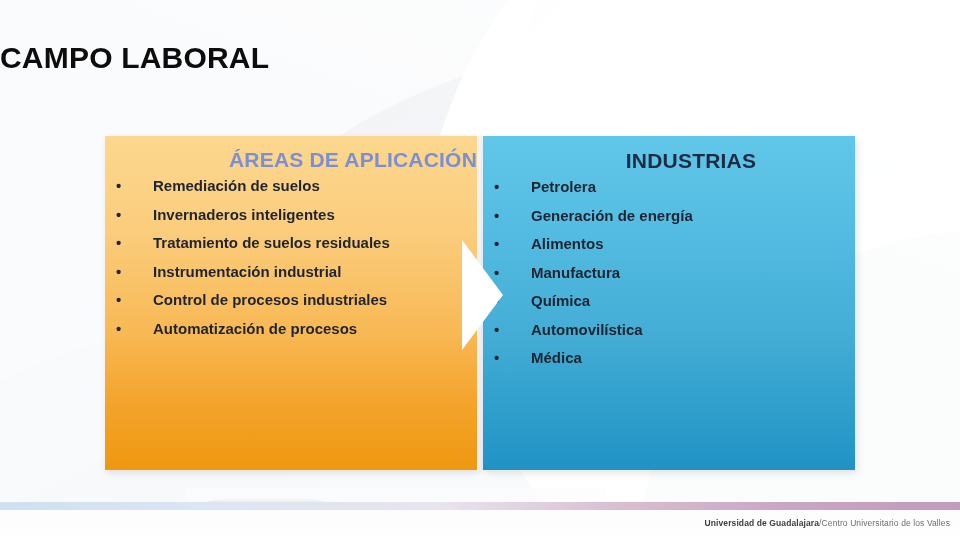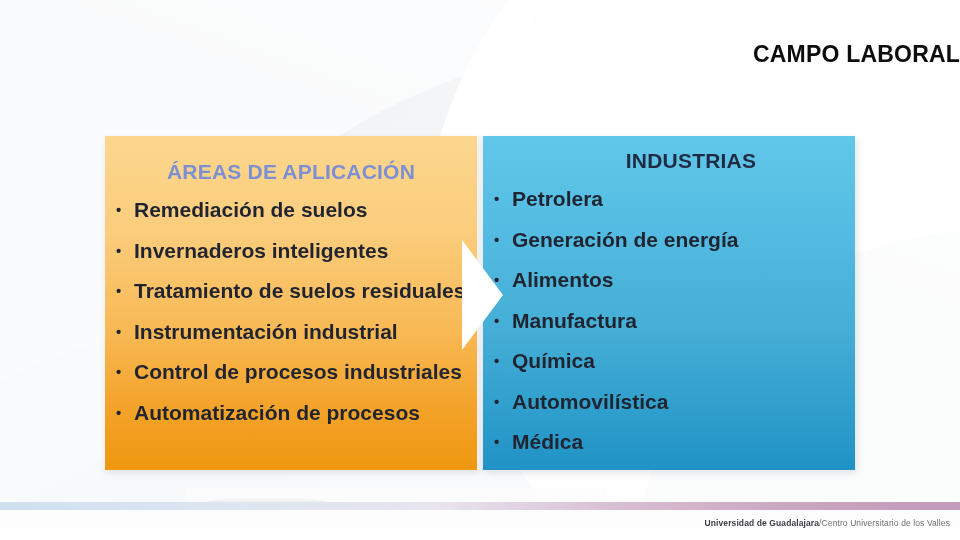--- a/index.html
+++ b/index.html
@@ -232,22 +232,22 @@
     inset: 0;
     background: linear-gradient(180deg, rgba(252,252,253,.92) 0%, rgba(255,255,255,.28) 34%, rgba(255,255,255,0) 70%);
   }
 
   
   .slide-title {
     position: absolute;
     left: 0;
     right: 0;
     top: 41px;
-    text-align: right;
-    font-size: 23px;
+    text-align: left;
+    font-size: 30px;
     font-weight: bold;
     color: #0d0d0d;
     letter-spacing: .2px;
     font-stretch: condensed;
   }
 
   
   .panel {
     position: absolute;
     top: 136px;
@@ -276,42 +276,42 @@
   }
 
   .panel-heading {
     text-align: center;
     font-size: 21px;
     font-weight: bold;
     letter-spacing: .2px;
     font-stretch: condensed;
   }
   .heading-left {
-    margin-top: 24px;
+    margin-top: 12px;
     color: #7b8fd4;
+    text-align: right;
   }
   .heading-right {
     margin-top: 13px;
     color: #1f2a44;
     padding-left: 44px;
   }
 
   ul.bullets {
     list-style: none;
     margin: 0;
     padding: 0;
     font-weight: bold;
     color: #1f2430;
   }
   ul.bullets li {
     position: relative;
-    padding-left: 29px;
-    font-size: 21px;
+    padding-left: 48px;
+    font-size: 15px;
     line-height: 28.5px;
-    margin-top: 12px;
   }
   ul.bullets li::before {
     content: "\2022";
     position: absolute;
     left: 11px;
     top: 0;
     font-size: 15px;
     line-height: 28.5px;
     color: #1f2430;
   }

